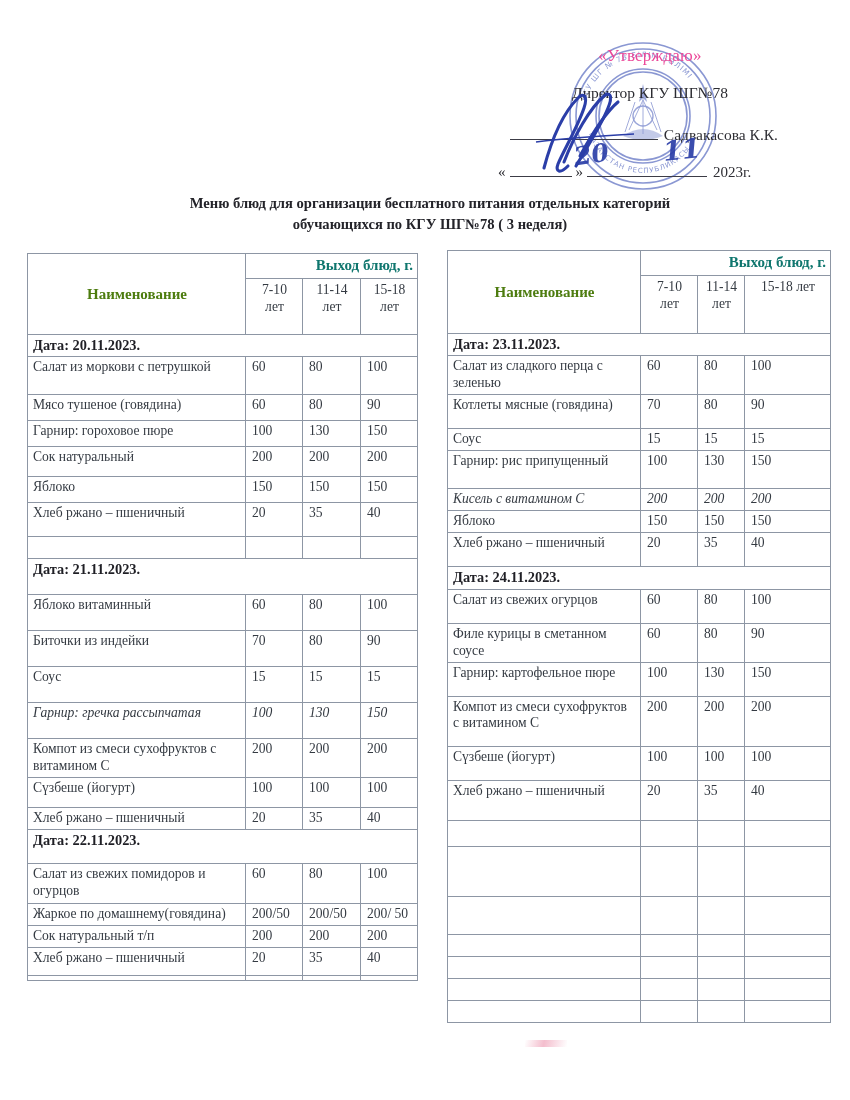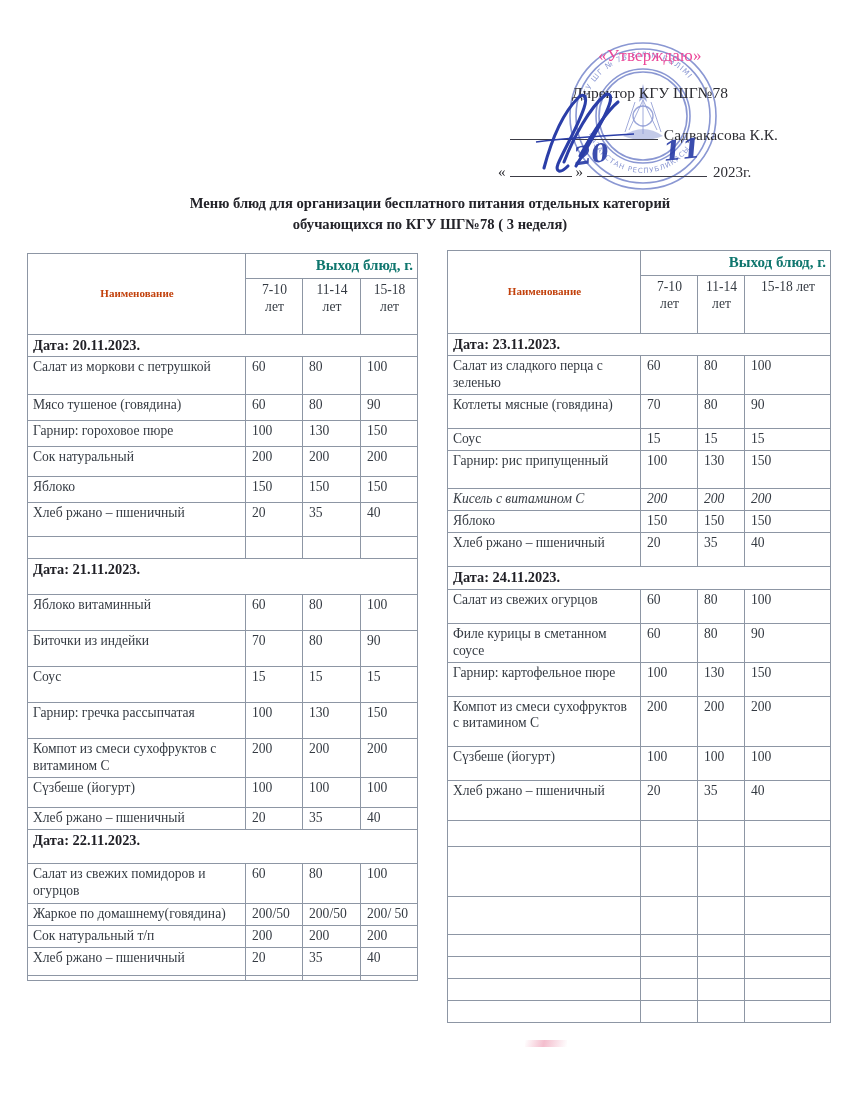--- a/index.html
+++ b/index.html
@@ -121,22 +121,22 @@
     padding: 2px 4px 2px 5px;
     vertical-align: top;
     font-weight: normal;
     line-height: 1.24;
     overflow: hidden;
   }
   .menu-table .hdr-name {
     text-align: center;
     vertical-align: middle;
     font-weight: bold;
-    font-size: 11px;
-    color: #c2410c;
+    font-size: 15px;
+    color: #4d7c0f;
   }
   .menu-table .hdr-span {
     text-align: right;
     vertical-align: middle;
     font-weight: bold;
     font-size: 15px;
     color: #0f766e;
     padding-bottom: 3px;
   }
   .menu-table .hdr-age {
@@ -305,21 +305,21 @@
         <td class="num">70</td>
         <td class="num">80</td>
         <td class="num">90</td>
       </tr>
       <tr style="height: 36px;">
         <td>Соус</td>
         <td class="num">15</td>
         <td class="num">15</td>
         <td class="num">15</td>
       </tr>
-      <tr style="height: 36px;">
+      <tr style="height: 36px; font-style: italic;">
         <td>Гарнир: гречка рассыпчатая</td>
         <td class="num">100</td>
         <td class="num">130</td>
         <td class="num">150</td>
       </tr>
       <tr style="height: 26px;">
         <td>Компот из смеси сухофруктов с витамином С</td>
         <td class="num">200</td>
         <td class="num">200</td>
         <td class="num">200</td>

